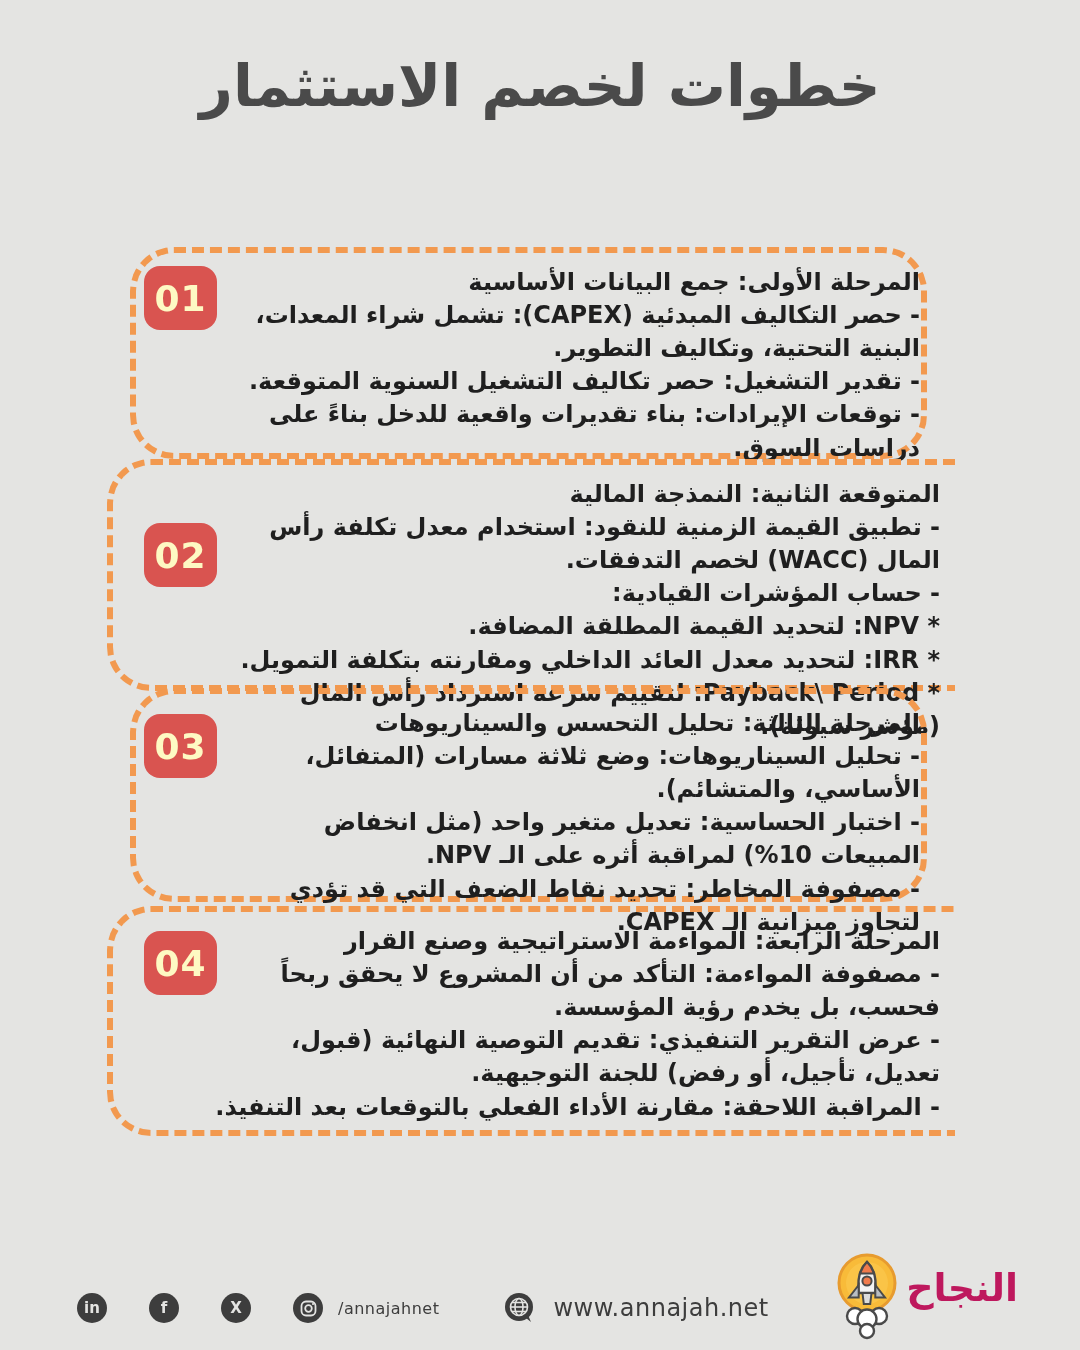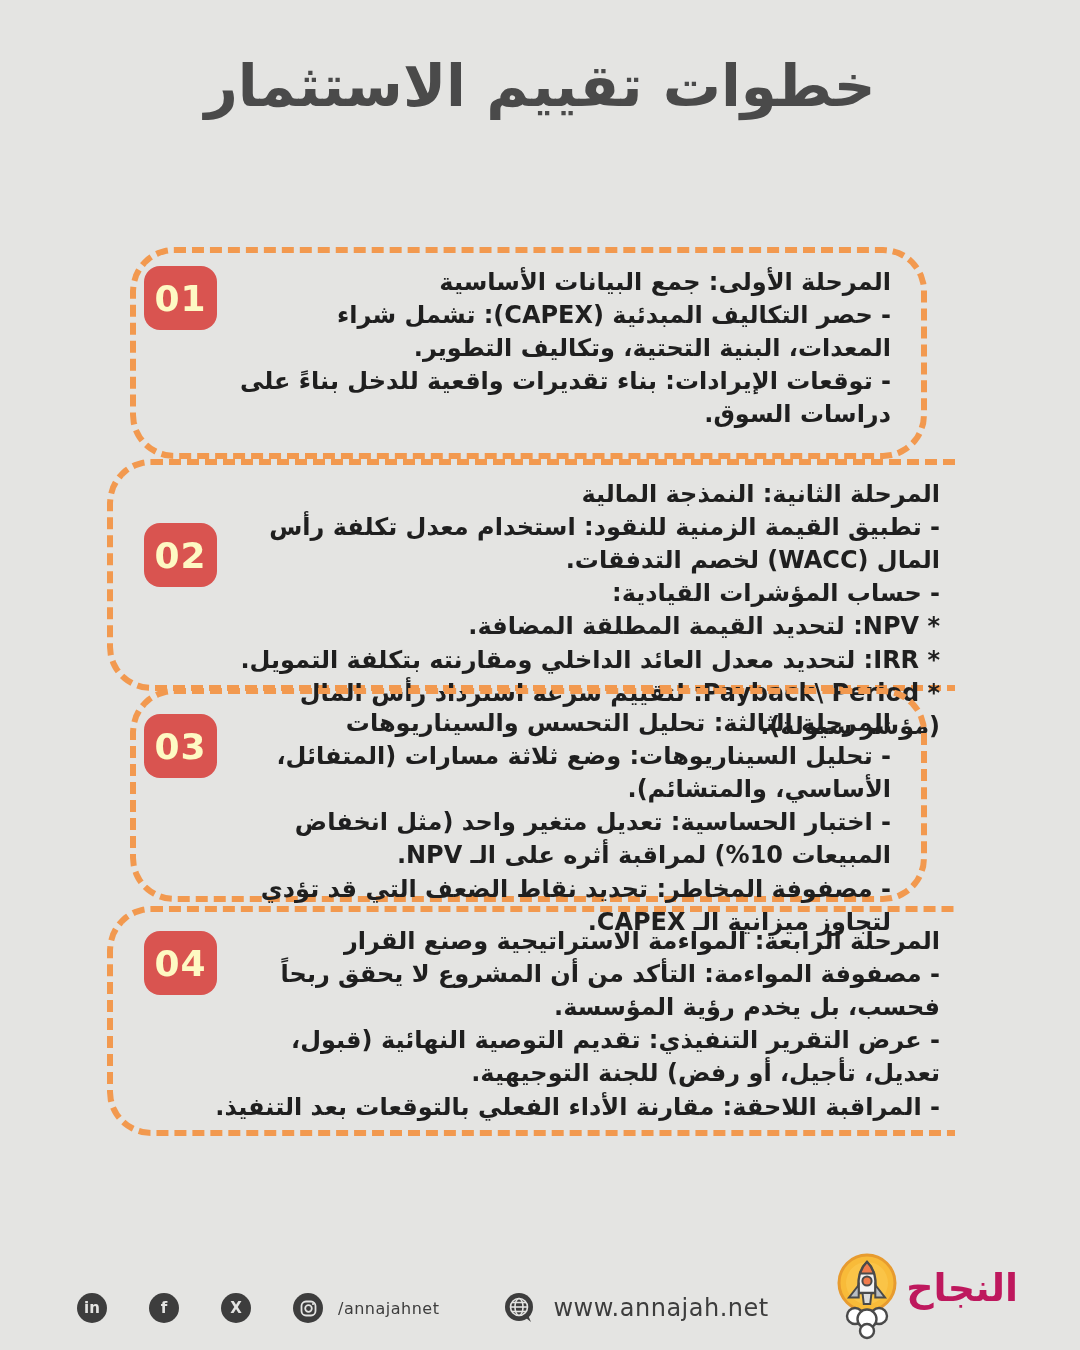--- a/index.html
+++ b/index.html
@@ -24,21 +24,21 @@
     position:absolute;width:73px;height:64px;background:#d95450;
     border-radius:16px;color:#fef9c3;font-size:36px;font-weight:bold;
     display:flex;align-items:center;justify-content:center;
     letter-spacing:1px;
   }
   .step-1 .badge{left:8px;top:13px;}
   .step-2 .badge{left:31px;top:16px;margin-top:42px;}
   .step-3 .badge{left:8px;top:20px;}
   .step-4 .badge{left:31px;top:19px;}
   .step-text{
-    position:absolute;top:13px;right:30px;left:95px;
+    position:absolute;top:13px;right:1px;left:95px;
     direction:rtl;text-align:right;
     font-size:24px;font-weight:bold;color:#1f1f1f;line-height:1.38;
   }
   .step-2 .step-text,.step-4 .step-text{right:15px;left:102px;}
   .step-text p{margin:0;}
   
   .footer{
     position:absolute;left:44px;top:1288px;height:40px;
     display:flex;align-items:center;gap:9px;color:#3d3d3d;
   }
@@ -58,35 +58,36 @@
   .logo-text{
     font-size:38px;font-weight:bold;color:#be185d;direction:rtl;
     margin-top:14px;
   }
 </style>
 </head>
 <body>
 
 <div class="canvas">
 
-  <h1 class="title">خطوات تقييم الاستثمار</h1>
+  <h1 class="title">خطوات لخصم الاستثمار</h1>
 
   <section class="step step-1">
     <div class="badge">01</div>
     <div class="step-text">
       <p>المرحلة الأولى: جمع البيانات الأساسية</p>
       <p>- حصر التكاليف المبدئية (CAPEX): تشمل شراء المعدات، البنية التحتية، وتكاليف التطوير.</p>
+      <p>- تقدير التشغيل: حصر تكاليف التشغيل السنوية المتوقعة.</p>
       <p>- توقعات الإيرادات: بناء تقديرات واقعية للدخل بناءً على دراسات السوق.</p>
     </div>
   </section>
 
   <section class="step step-2 open-right">
     <div class="badge">02</div>
     <div class="step-text">
-      <p>المرحلة الثانية: النمذجة المالية</p>
+      <p>المتوقعة الثانية: النمذجة المالية</p>
       <p>- تطبيق القيمة الزمنية للنقود: استخدام معدل تكلفة رأس المال (WACC) لخصم التدفقات.</p>
       <p>- حساب المؤشرات القيادية:</p>
       <p>* NPV: لتحديد القيمة المطلقة المضافة.</p>
       <p>* IRR: لتحديد معدل العائد الداخلي ومقارنته بتكلفة التمويل.</p>
       <p>* Payback\ Period: لتقييم سرعة استرداد رأس المال (مؤشر سيولة).</p>
     </div>
   </section>
 
   <section class="step step-3">
     <div class="badge">03</div>

